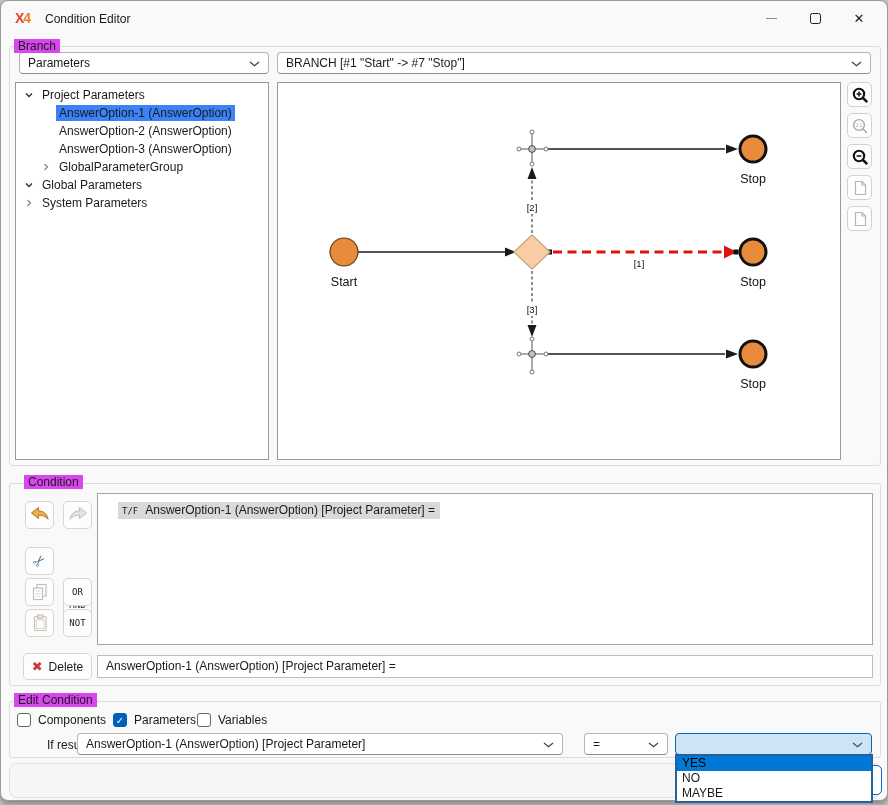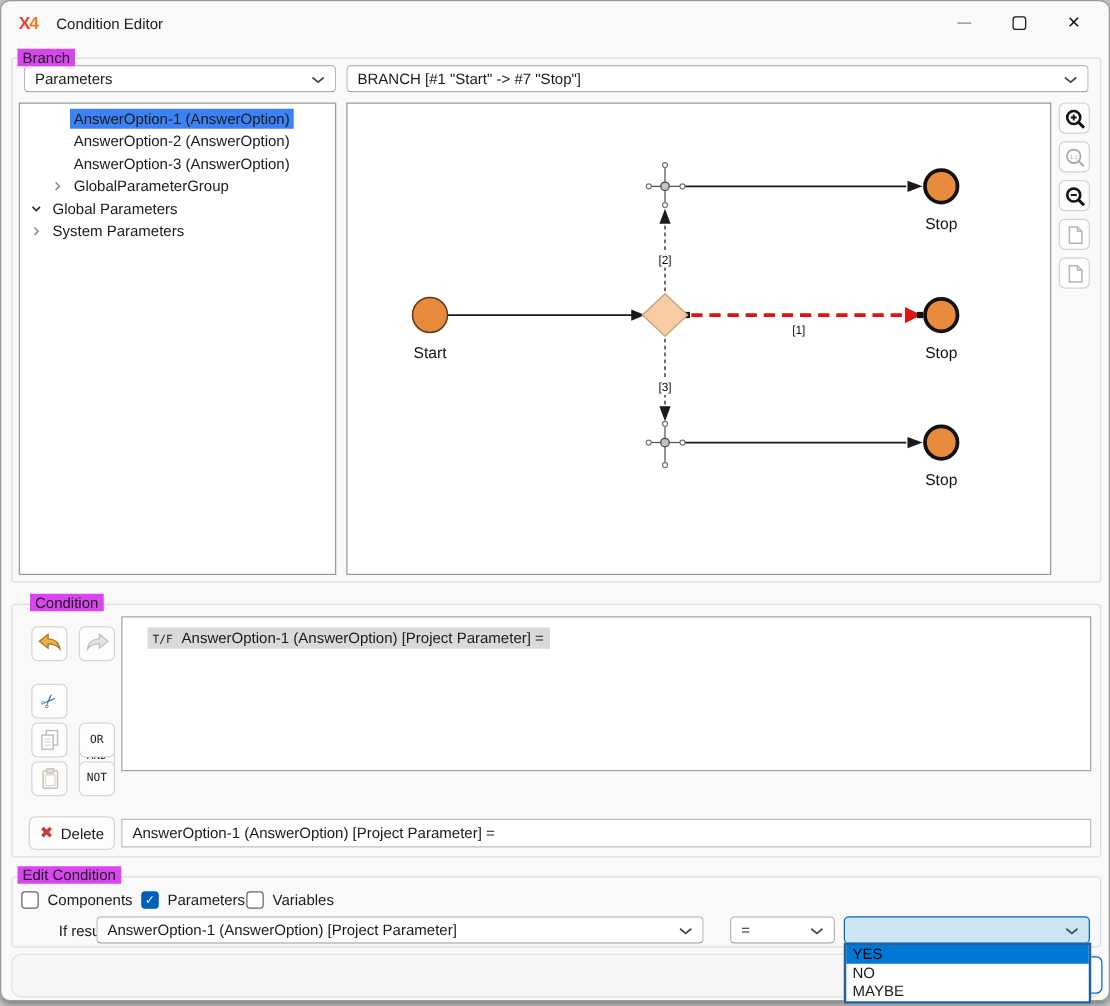--- a/index.html
+++ b/index.html
@@ -58,21 +58,21 @@
   
   .tool-btn {
     position:absolute; width:29px; height:28px;
     background:#fdfdfd; border:1px solid #d6d6d6; border-radius:5px;
     display:flex; align-items:center; justify-content:center;
     font-size:9px; color:#1a1a1a;
   }
   .op-text { font-family:"DejaVu Sans Mono", monospace; font-size:9px; letter-spacing:0; }
   .cut-glyph { font-family:"DejaVu Sans", sans-serif; color:#49759c; font-size:15px; transform:rotate(-45deg); }
   .cond-list {
-    position:absolute; left:96px; top:492px; width:776px; height:124px;
+    position:absolute; left:96px; top:492px; width:776px; height:152px;
     background:#fff; border:1px solid #a3a3a3;
   }
   .expr-line { display:inline-flex; align-items:baseline; margin:8px 0 0 20px; background:#d9d9d9; padding:1px 5px 2px 4px; white-space:nowrap; }
   .expr-line .tf { font-size:9px; margin-right:7px; font-family:"DejaVu Sans Mono", monospace; }
   .delete-btn {
     position:absolute; left:22px; top:652px; width:69px; height:27px;
     background:#fdfdfd; border:1px solid #d6d6d6; border-radius:5px;
     display:flex; align-items:center; justify-content:center; gap:6px;
   }
   .delete-x { color:#d13438; font-size:13px; font-family:"DejaVu Sans", sans-serif; }
@@ -135,20 +135,26 @@
       </svg>
   </div>
   <div class="combo" style="left:276px; top:51px; width:594px;">
     <span>BRANCH  [#1 "Start" -&gt; #7 "Stop"]</span>
     <svg class="chev" width="11" height="6">
         <polyline points="1,1 5.5,4.7 10,1" stroke="#444" stroke-width="1.3" fill="none"></polyline>
       </svg>
   </div>
 
   <div class="tree-panel">
+    <div class="tree-row ind0">
+      <svg class="tchev" viewBox="0 0 10 10">
+          <polyline points="2,3.5 5,6.5 8,3.5" stroke="#2b2b2b" stroke-width="1.3" fill="none"></polyline>
+        </svg>
+      <span class="tlabel">Project Parameters</span>
+    </div>
     <div class="tree-row ind1">
       <span class="tlabel selected">AnswerOption-1 (AnswerOption)</span>
     </div>
     <div class="tree-row ind1">
       <span class="tlabel">AnswerOption-2 (AnswerOption)</span>
     </div>
     <div class="tree-row ind1">
       <span class="tlabel">AnswerOption-3 (AnswerOption)</span>
     </div>
     <div class="tree-row ind1c">

